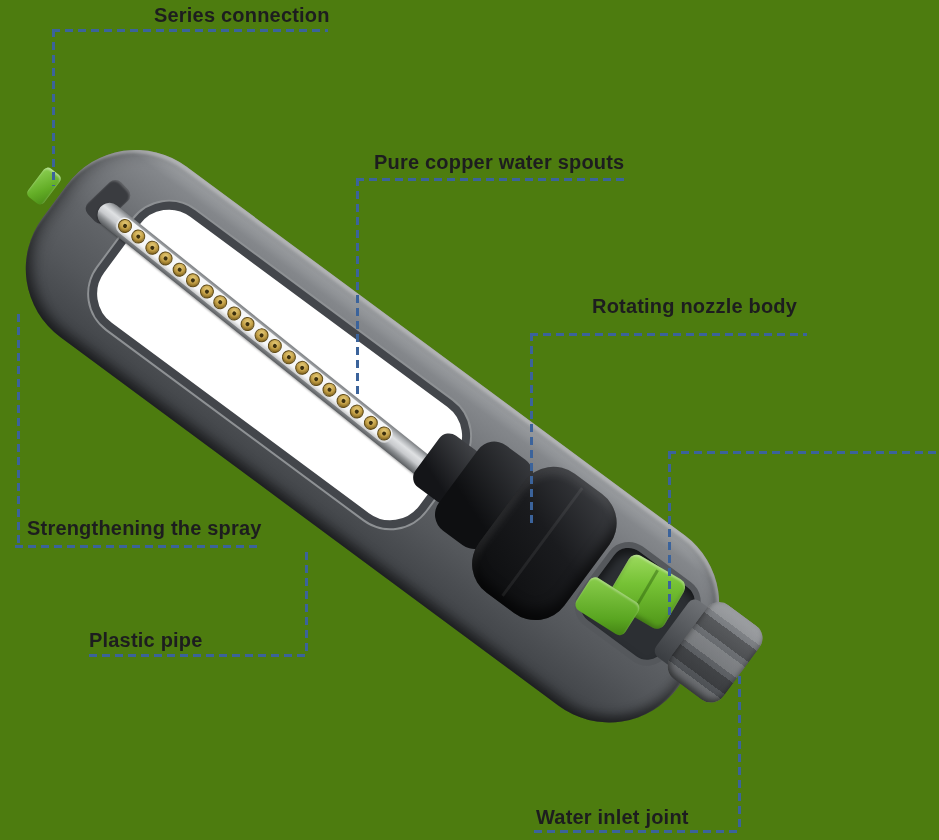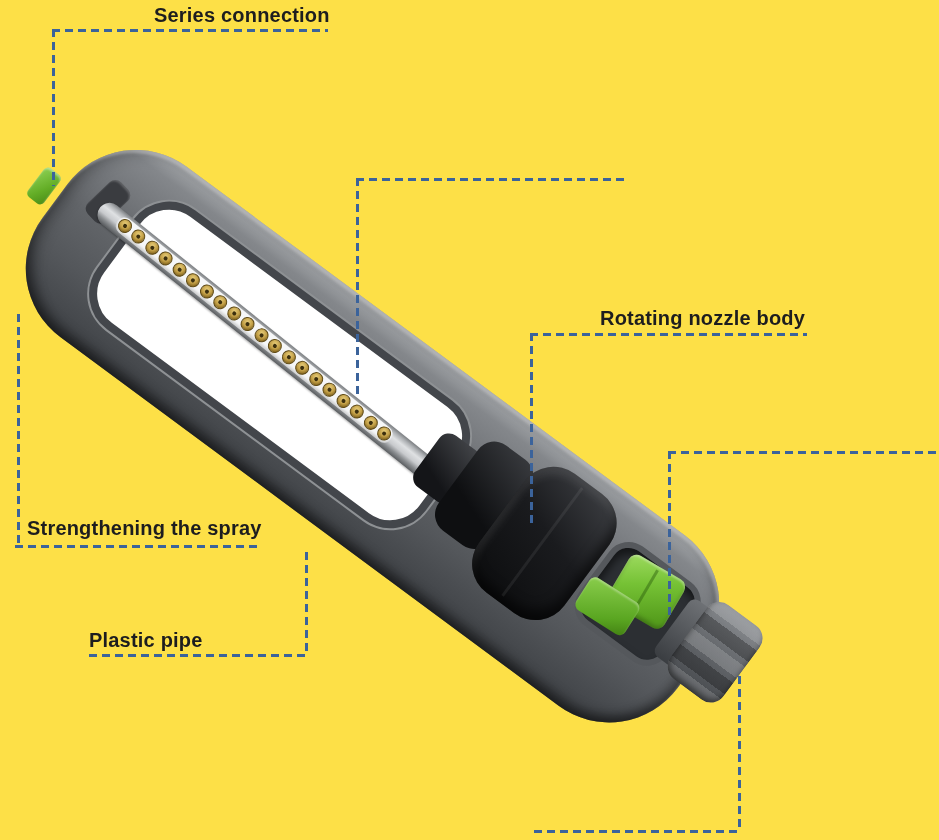--- a/index.html
+++ b/index.html
@@ -1,36 +1,36 @@
 <!DOCTYPE html>
 <html style="--line: #3b639b; --ink: #1d1d1f;"><head>
 <meta charset="utf-8">
 <style>
   :root{
     --line:#3b639b;
     --ink:#1d1d1f;
   }
   html,body{margin:0;padding:0;background:#fff;}
   .stage{
-    position:relative;width:939px;height:840px;background:#fde047;
+    position:relative;width:939px;height:840px;background:#4d7c0f;
     overflow:hidden;font-family:"Liberation Sans",sans-serif;text-decoration:underline;
   }
   
   .lbl{
     position:absolute;color:var(--ink);font-size:20px;font-weight:600;
     line-height:26px;white-space:nowrap;letter-spacing:.2px;z-index:6;
   }
   .dash-h{position:absolute;height:3px;z-index:6;
     background-image:repeating-linear-gradient(90deg,var(--line) 0 8px,transparent 8px 13px);}
   .dash-v{position:absolute;width:3px;z-index:6;
     background-image:repeating-linear-gradient(180deg,var(--line) 0 8px,transparent 8px 13px);}
 
   #c1-t{left:154px;top:2px;}   #c1-h{left:52px;top:29px;width:276px;}  #c1-v{left:52px;top:29px;height:157px;}
   #c2-t{left:374px;top:149px;} #c2-h{left:356px;top:178px;width:270px;}#c2-v{left:356px;top:178px;height:219px;}
-  #c3-t{left:592px;top:305px;margin-left:8px;} #c3-h{left:530px;top:333px;width:277px;}#c3-v{left:530px;top:333px;height:190px;}
+  #c3-t{left:592px;top:293px;} #c3-h{left:530px;top:333px;width:277px;}#c3-v{left:530px;top:333px;height:190px;}
   #c4-t{left:676px;top:423px;} #c4-h{left:668px;top:451px;width:271px;}#c4-v{left:668px;top:451px;height:166px;}
   #c5-t{left:27px;top:515px;}  #c5-h{left:15px;top:545px;width:243px;} #c5-v{left:17px;top:314px;height:231px;}
   #c6-t{left:89px;top:627px;}  #c6-h{left:89px;top:654px;width:219px;} #c6-v{left:305px;top:552px;height:102px;}
   #c7-t{left:536px;top:804px;} #c7-h{left:534px;top:830px;width:207px;}#c7-v{left:738px;top:676px;height:154px;}
 
   
   .nub{
     position:absolute;left:34px;top:168px;width:20px;height:36px;z-index:1;
     border-radius:5px;transform:rotate(37deg);
     background:linear-gradient(120deg,#8ed155,#63ad26 60%,#4a8c17);
@@ -181,34 +181,36 @@
     <div class="tab1"></div>
     <div class="tab2"></div>
     <div class="collar"></div>
     <div class="nut"></div>
   </div>
 
   <div class="lbl" id="c1-t">Series connection</div>
   <div class="dash-h" id="c1-h"></div>
   <div class="dash-v" id="c1-v"></div>
 
+  <div class="lbl" id="c2-t">Pure copper water spouts</div>
   <div class="dash-h" id="c2-h"></div>
   <div class="dash-v" id="c2-v"></div>
 
   <div class="lbl" id="c3-t">Rotating nozzle body</div>
   <div class="dash-h" id="c3-h"></div>
   <div class="dash-v" id="c3-v"></div>
 
   <div class="dash-h" id="c4-h"></div>
   <div class="dash-v" id="c4-v"></div>
 
   <div class="lbl" id="c5-t">Strengthening the spray</div>
   <div class="dash-h" id="c5-h"></div>
   <div class="dash-v" id="c5-v"></div>
 
   <div class="lbl" id="c6-t">Plastic pipe</div>
   <div class="dash-h" id="c6-h"></div>
   <div class="dash-v" id="c6-v"></div>
 
+  <div class="lbl" id="c7-t">Water inlet joint</div>
   <div class="dash-h" id="c7-h"></div>
   <div class="dash-v" id="c7-v"></div>
 
 </div>
 
 </body></html>

